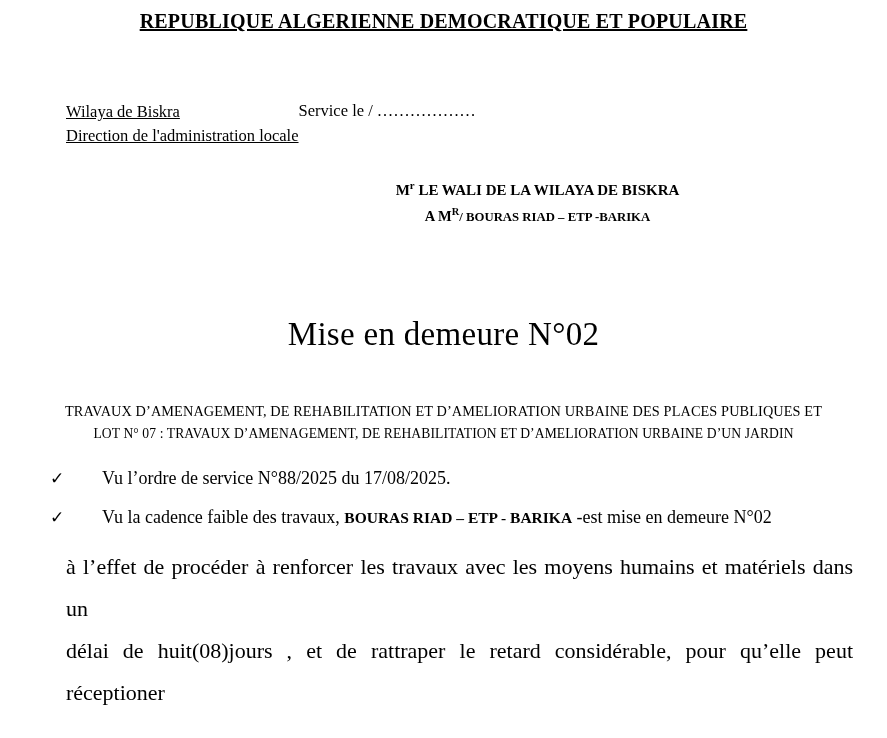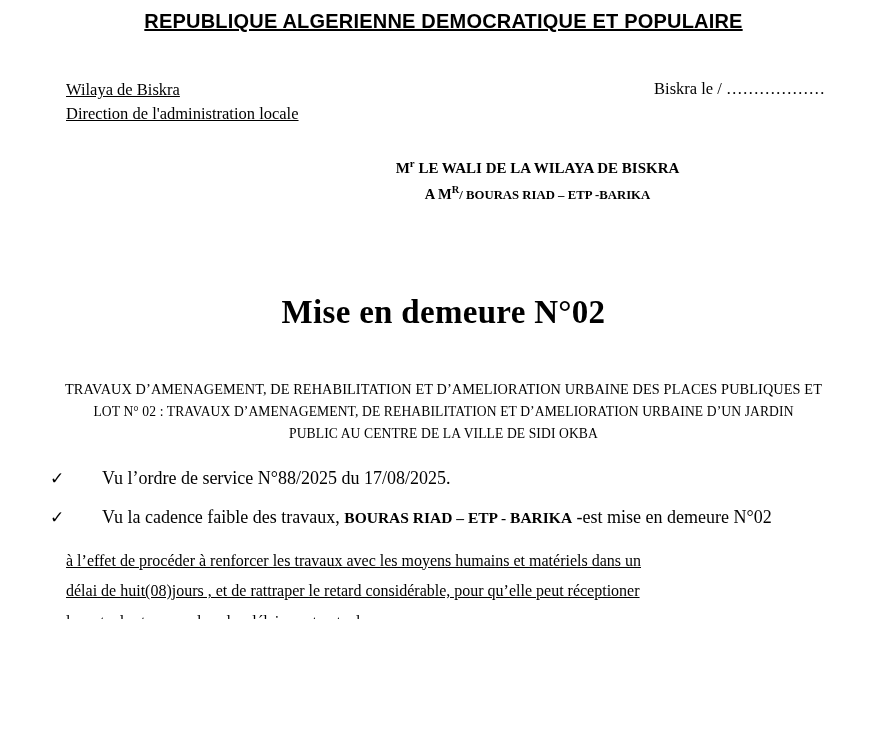--- a/index.html
+++ b/index.html
@@ -22,30 +22,30 @@
   }
 
   
   .national-header {
     text-align: center;
     font-weight: bold;
     font-size: 20px;
     letter-spacing: 0.2px;
     text-decoration: underline;
     margin-top: 10px;
-    font-family: Liberation Sans, sans-serif;
+    font-family: Liberation Serif, serif;
   }
 
   
   .admin-row {
     position: relative;
-    margin-top: 45px;
+    margin-top: 67px;
     padding: 0 38px 0 66px;
     display: flex;
-    justify-content: space-between;
+    justify-content: flex-start;
     align-items: flex-start;
   }
   .admin-block {
     font-size: 16.5px;
     line-height: 1.46;
   }
   .admin-block .line {
     display: inline-block;
     text-decoration: underline;
     white-space: nowrap;
@@ -71,21 +71,21 @@
     padding-left: 210px;
   }
   .recipient .l1 { display: block; margin-top: 28px; }
   .recipient .l2 { display: block; font-size: 14.5px; }
   .sup { font-size: 0.72em; vertical-align: super; }
   .smallcaps { font-size: 0.88em; }
 
   
   .doc-title {
     text-align: center;
-    font-weight: bold;
+    font-weight: normal;
     font-size: 33px;
     margin-top: 86px;
     letter-spacing: 0.3px;
   }
 
   
   .ref-para {
     margin-top: 47px;
     padding: 0 34px;
     text-align: center;
@@ -128,58 +128,56 @@
   }
   .bullet-text .bold-caps {
     font-weight: bold;
     font-size: 15.5px;
   }
 
   
   .closing {
     margin-top: 10px;
     padding: 0 34px 0 66px;
-    font-size: 16px;
+    font-size: 22px;
     line-height: 1.92;
     text-align: justify;
-    text-decoration: underline;
   }
   .closing .cl-line { display: block; }
   .closing .cl-clip {
     display: block;
     height: 12px;
     overflow: hidden;
   }
 </style>
 </head>
 <body>
 
 <div class="page">
 
   <div class="national-header">REPUBLIQUE ALGERIENNE DEMOCRATIQUE ET POPULAIRE</div>
 
   <div class="admin-row">
     <div class="admin-block">
       <span class="row"><span class="line">Wilaya de Biskra</span></span>
       <span class="row"><span class="line">Direction de l'administration locale</span></span>
     </div>
-    <div class="date-line">Biskra le / ………………</div>
+    <div class="date-line">Service le / ………………</div>
   </div>
 
   <div class="recipient">
     <span class="l1"><span>M</span><span class="sup">r</span><span> LE WALI DE LA WILAYA DE BISKRA</span></span>
     <span class="l2"><span>A M</span><span class="sup">R</span><span class="smallcaps">/ BOURAS RIAD – ETP  -BARIKA</span></span>
   </div>
 
   <div class="doc-title">Mise en demeure N°02</div>
 
   <div class="ref-para">
     <span class="caps">TRAVAUX D’AMENAGEMENT, DE REHABILITATION ET D’AMELIORATION URBAINE DES PLACES PUBLIQUES ET</span>
-    <span class="caps-small">LOT N° 02 : TRAVAUX D’AMENAGEMENT, DE REHABILITATION ET D’AMELIORATION URBAINE D’UN JARDIN</span>
-    <span class="caps-small">PUBLIC AU CENTRE DE LA VILLE DE SIDI OKBA</span>
+    <span class="caps-small">LOT N° 07 : TRAVAUX D’AMENAGEMENT, DE REHABILITATION ET D’AMELIORATION URBAINE D’UN JARDIN</span>
   </div>
 
   <div class="bullets">
     <div class="bullet-item">
       <span class="check">✓</span>
       <span class="bullet-text"><span>Vu l’ordre de service  N°88/2025 du 17/08/2025.</span></span>
     </div>
     <div class="bullet-item">
       <span class="check">✓</span>
       <span class="bullet-text"><span>Vu la cadence faible des travaux, </span><span class="bold-caps">BOURAS RIAD – ETP - BARIKA</span><span> -est mise en demeure N°02</span></span>

